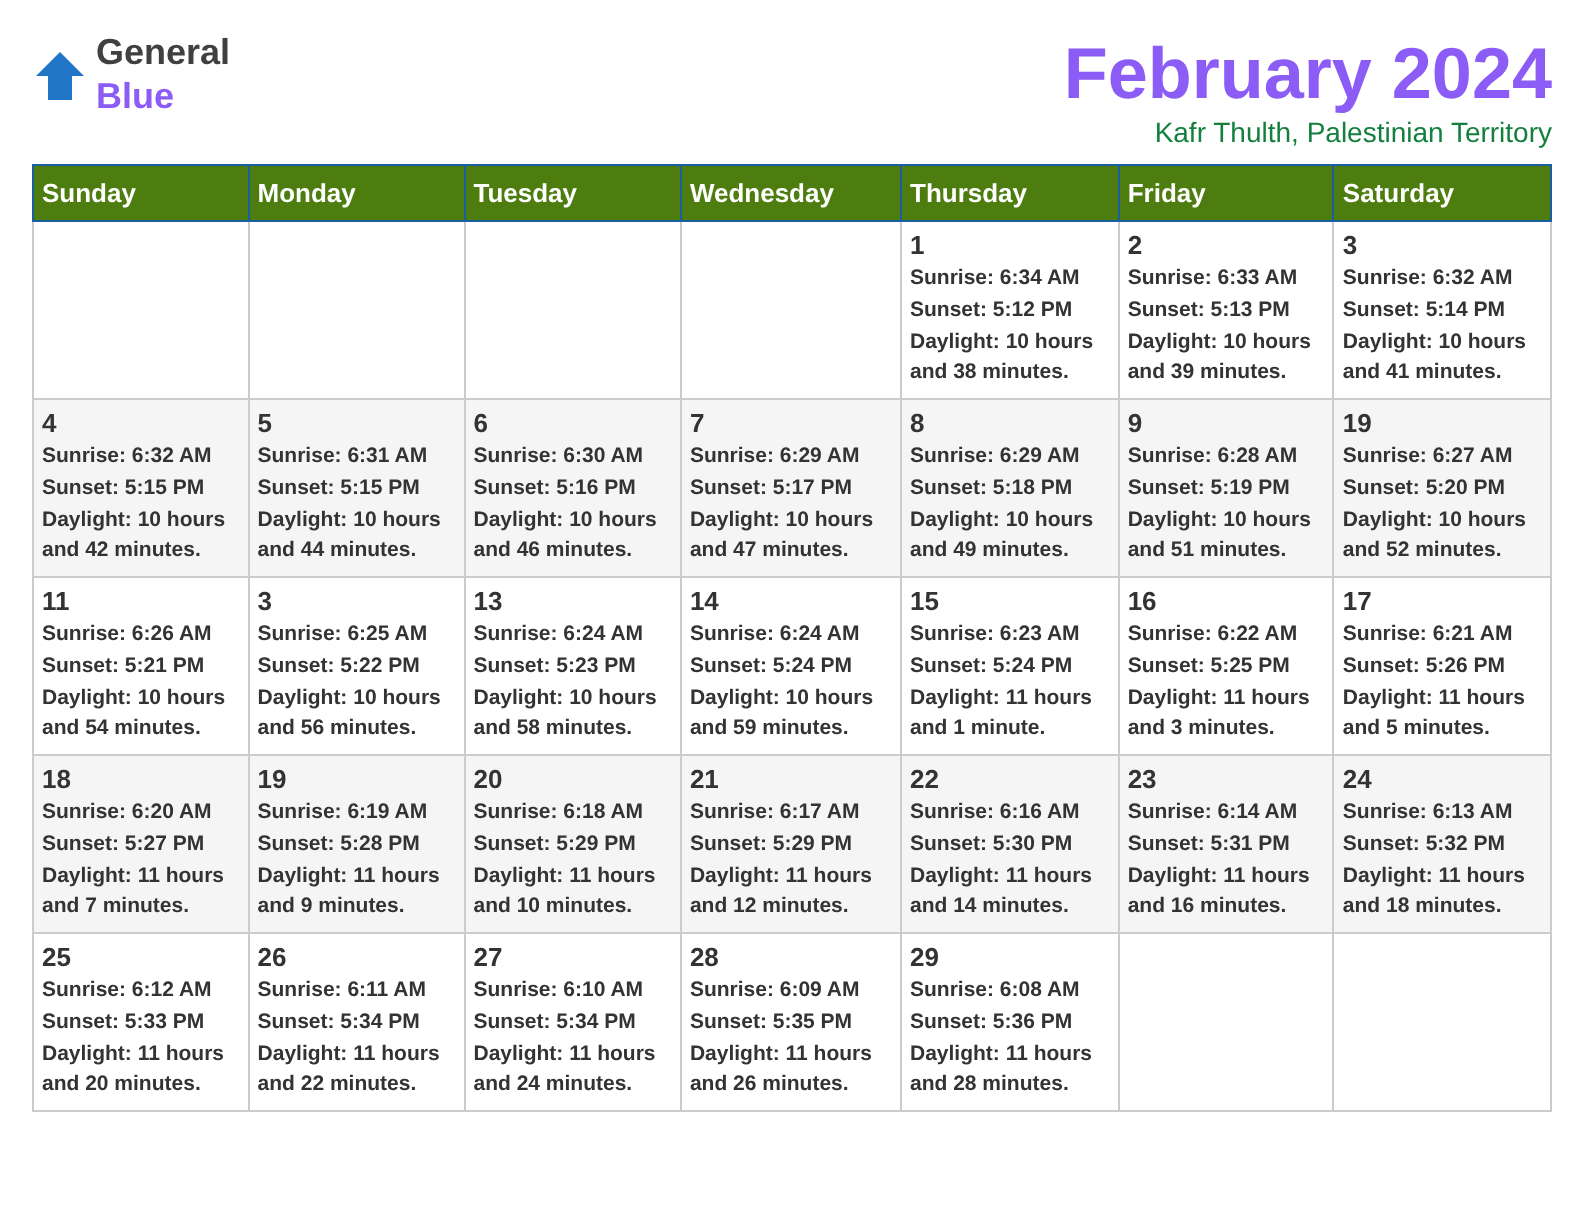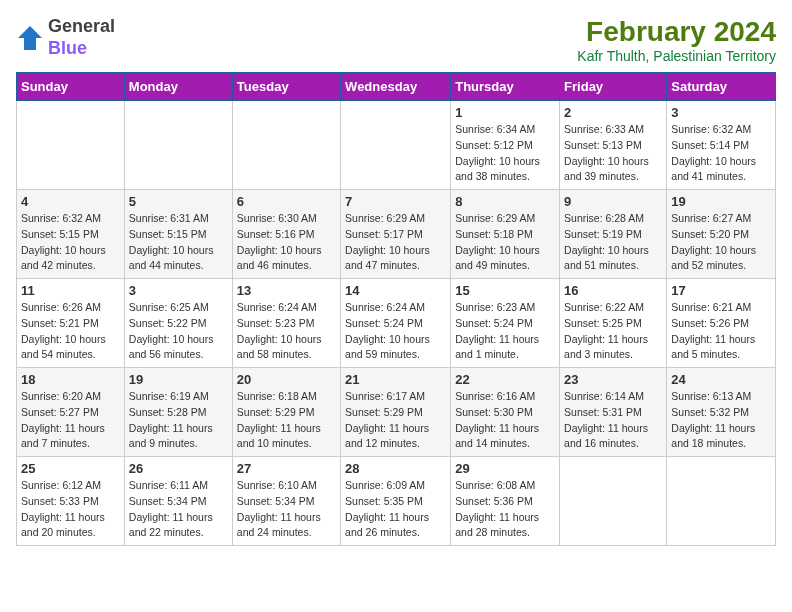--- a/index.html
+++ b/index.html
@@ -29,35 +29,35 @@
     .logo-general { color: #404040; }
     .logo-blue { color: #8b5cf6; }
     .logo-icon {
       width: 28px;
       height: 28px;
     }
     .title-block {
       text-align: right;
     }
     .month-year {
-      font-size: 28px;
-      font-weight: bold;
-      color: #4d7c0f;
+      font-size: 36px;
+      font-weight: bold;
+      color: #8b5cf6;
     }
     .location {
       font-size: 14px;
       color: #15803d;
     }
     table {
       width: 100%;
       border-collapse: collapse;
       font-size: 11px;
     }
     thead tr th {
-      background-color: #a21caf;
+      background-color: #4d7c0f;
       color: #fff;
       padding: 6px 4px;
       text-align: left;
       font-size: 13px;
       font-weight: bold;
       border: 1px solid #1a5fa0;
     }
     tbody tr td {
       border: 1px solid #ccc;
       vertical-align: top;
@@ -73,20 +73,21 @@
       font-size: 13px;
       font-weight: bold;
       color: #333;
       display: block;
       margin-bottom: 2px;
     }
     .day-info {
       color: #333;
       font-size: 10.5px;
       line-height: 1.5;
+      font-weight: bold;
     }
     .empty-cell {
       background: #fff;
     }
   </style>
 </head>
 <body>
 
 <div class="header">
   <div class="logo">

